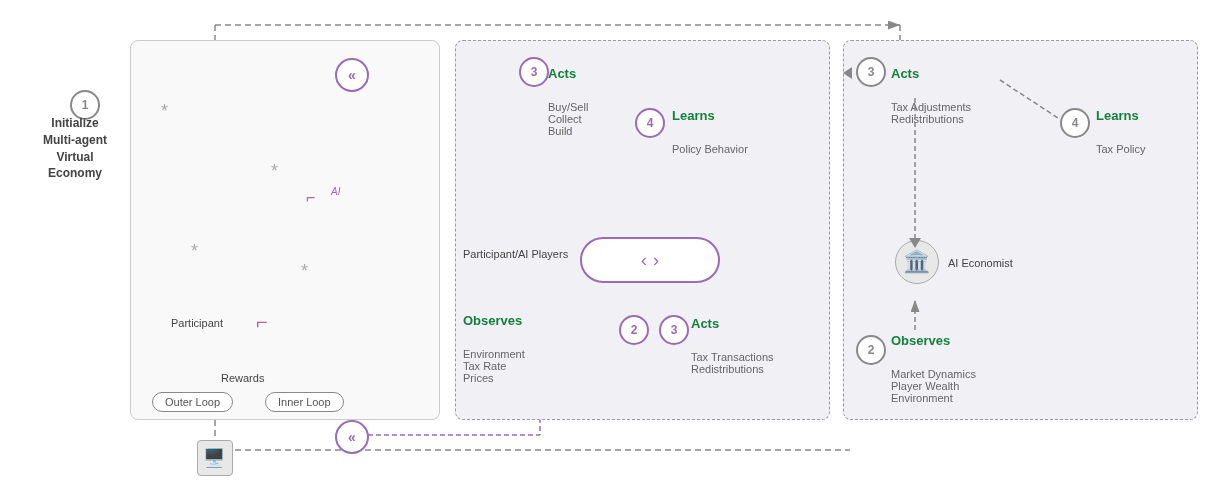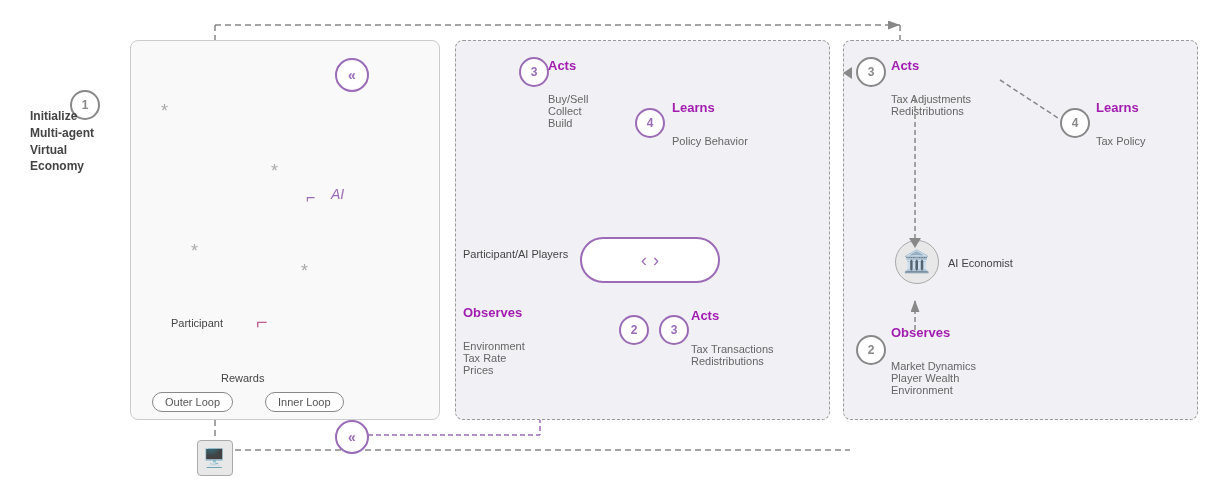--- a/index.html
+++ b/index.html
@@ -138,21 +138,22 @@
     .label {
       position: absolute;
       font-size: 11px;
       color: #444;
       line-height: 1.4;
     }
 
     .label-bold {
       font-weight: bold;
       font-size: 13px;
-      color: #a21caf;
+      color: #15803d;
+      margin-top: 8px;
     }
 
     .label-gray {
       color: #666;
       font-size: 11px;
       margin-top: 20px;
     }
 
     
     .arrows-svg {
@@ -180,21 +181,21 @@
     
     .participant-icon {
       position: absolute;
       font-size: 20px;
       color: #C06090;
     }
 
     
     .ai-label {
       position: absolute;
-      font-size: 14px;
+      font-size: 10px;
       color: #9B6BB5;
       font-style: italic;
     }
 
     
     .tag {
       position: absolute;
       border: 1.5px solid #888;
       border-radius: 14px;
       background: #fff;
@@ -258,21 +259,21 @@
     <line x1="540" y1="410" x2="540" y2="435" stroke="#9B6BB5" stroke-width="1.5" stroke-dasharray="5,3"></line>
 
     <line x1="352" y1="435" x2="352" y2="90" stroke="#9B6BB5" stroke-width="1.5" stroke-dasharray="5,3" marker-end="url(#arrowhead-purple)"></line>
 
   </svg>
 
   <div class="badge badge-gray" style="left:70px; top:90px;">
     <span class="step-num">1</span>
   </div>
 
-  <div class="label" style="left:30px; top:108px; width:90px;">
+  <div class="label" style="left:30px; top:115px; text-align:center; width:90px;">
     <strong style="font-size:12px;">Initialize<br>Multi-agent<br>Virtual Economy</strong>
   </div>
 
   <div class="icon-server" style="left:197px; top:57px;">🖥️</div>
 
   <div class="box box-virtual-economy">
 
     <div class="asterisk" style="left:30px; top:60px;">*</div>
     <div class="asterisk" style="left:140px; top:120px;">*</div>
     <div class="asterisk" style="left:60px; top:200px;">*</div>

